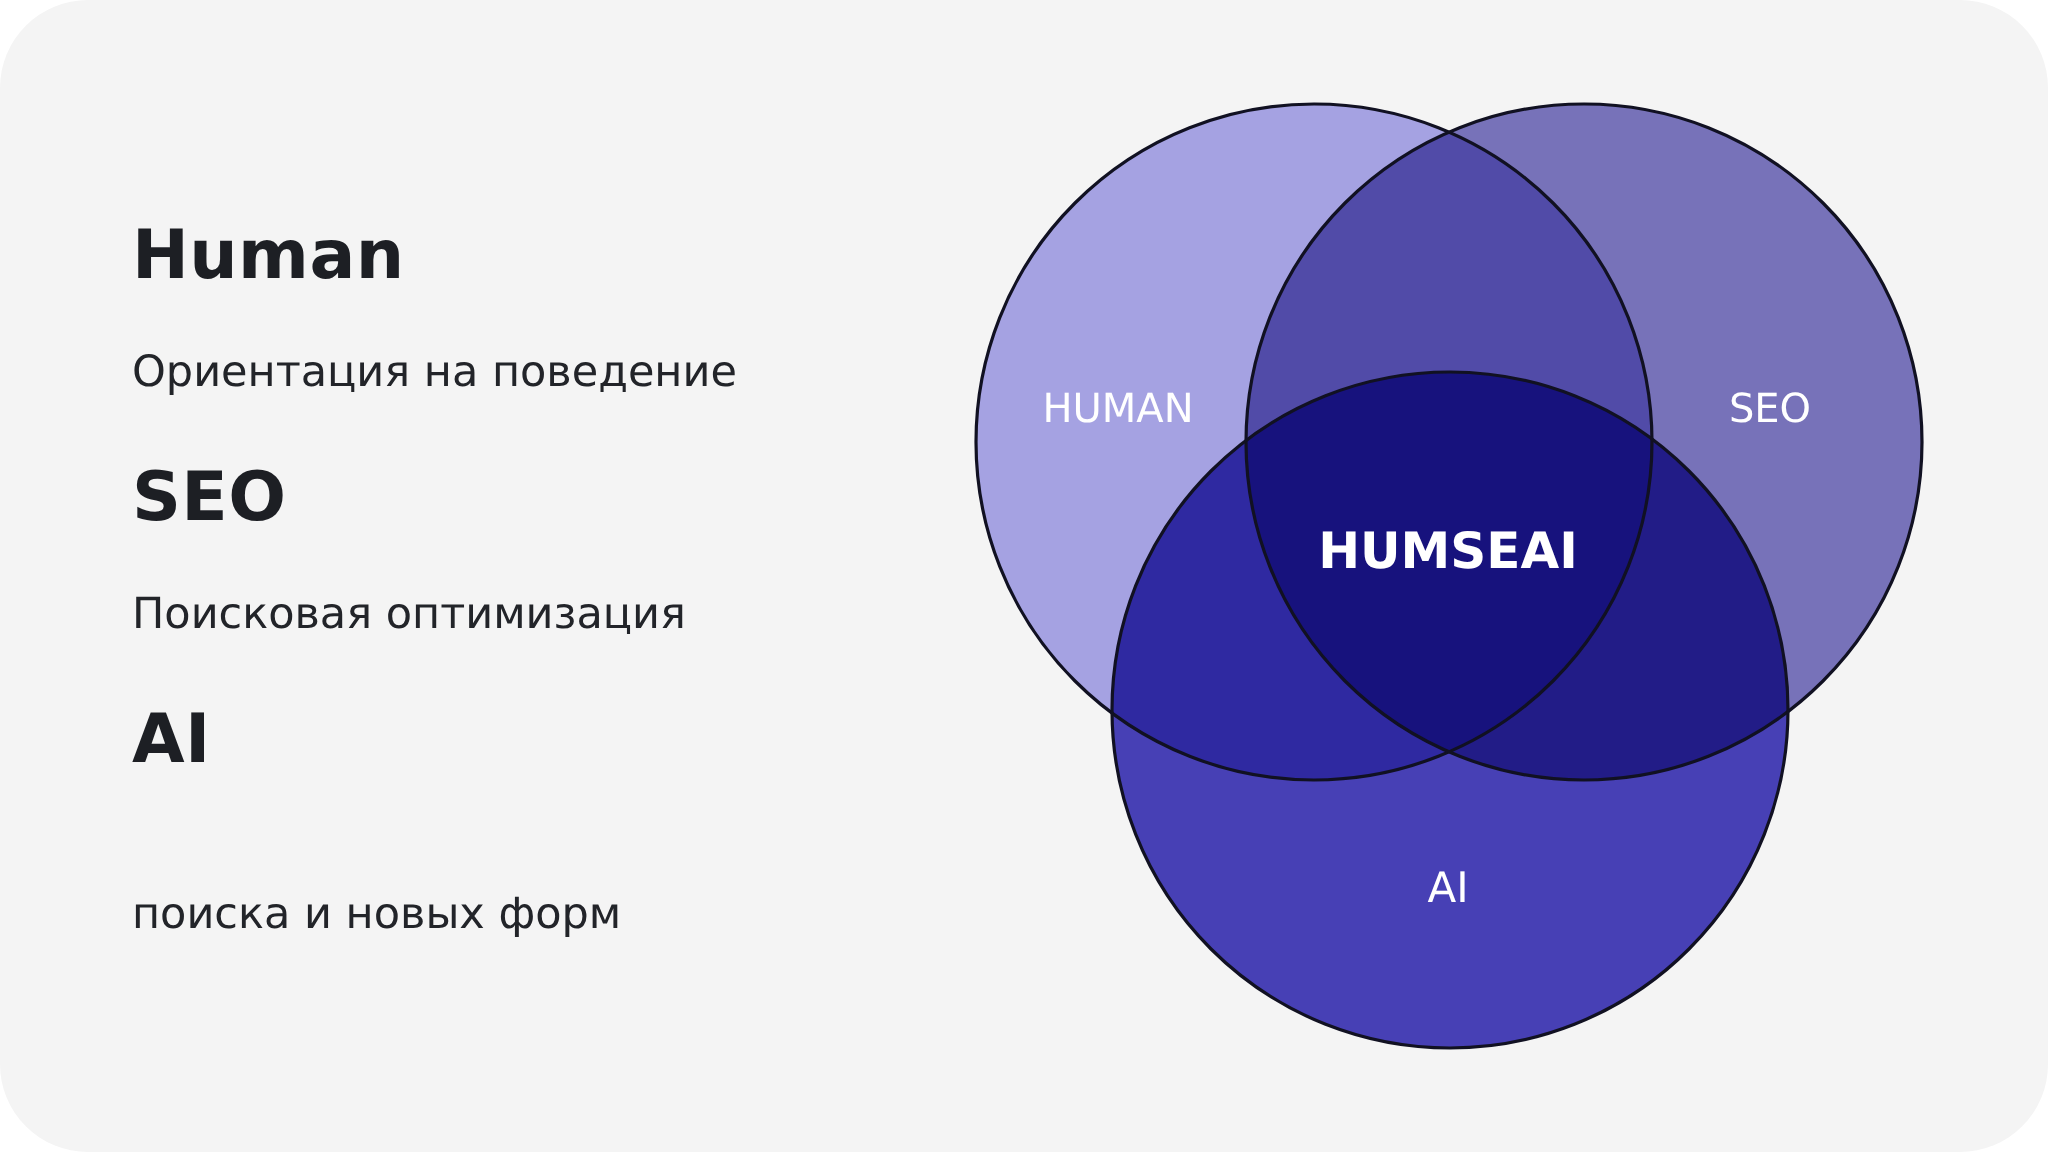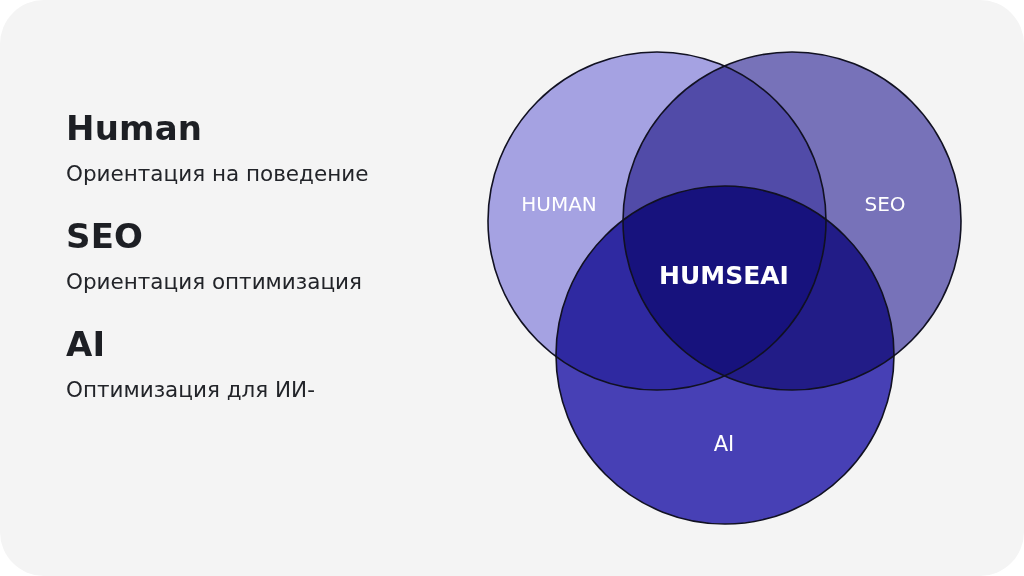--- a/index.html
+++ b/index.html
@@ -1,46 +1,47 @@
 <!DOCTYPE html>
 <html><head>
 <meta charset="utf-8">
 <style>
   html, body { margin:0; padding:0; background:#ffffff; }
   body { width:1024px; height:576px; overflow:hidden; position:relative; }
   .card { position:absolute; left:0; top:0; width:1024px; height:576px; background:#f4f4f4; border-radius:44px; }
   .legend { position:absolute; left:66px; top:108px; font-family:"DejaVu Sans", sans-serif; color:#1d1f24; }
   .term { font-size:34px; font-weight:600; line-height:40px; margin:0; letter-spacing:0.2px; }
-  .desc { font-size:21.5px; line-height:29px; margin:11px 0 0 0; font-weight:400; color:#222429; width:390px; }
+  .desc { font-size:21.5px; line-height:29px; margin:24px 0 0 0; font-weight:400; color:#222429; width:390px; }
   .block { margin-bottom:28px; }
   svg { position:absolute; left:0; top:0; }
   .lbl { font-family:"DejaVu Sans", sans-serif; fill:#ffffff; }
 </style>
 </head>
 <body>
 
 <div class="card"></div>
 
 <div class="legend">
   <div class="block">
     <p class="term">Human</p>
     <p class="desc">
       <span>Ориентация на поведение</span><br>
     </p>
   </div>
   <div class="block">
     <p class="term">SEO</p>
     <p class="desc">
-      <span>Ориентация оптимизация</span>
+      <span>Поисковая оптимизация</span>
     </p>
   </div>
   <div class="block">
     <p class="term">AI</p>
     <p class="desc">
-      <span>Оптимизация для ИИ-</span><br>
+      <br>
+      <span>поиска и новых форм</span>
     </p>
   </div>
 </div>
 
 <svg width="1024" height="576" viewBox="0 0 1024 576">
   <defs>
     <clipPath id="cH">
         <circle cx="657" cy="221" r="169"></circle>
       </clipPath>
     <clipPath id="cS">

